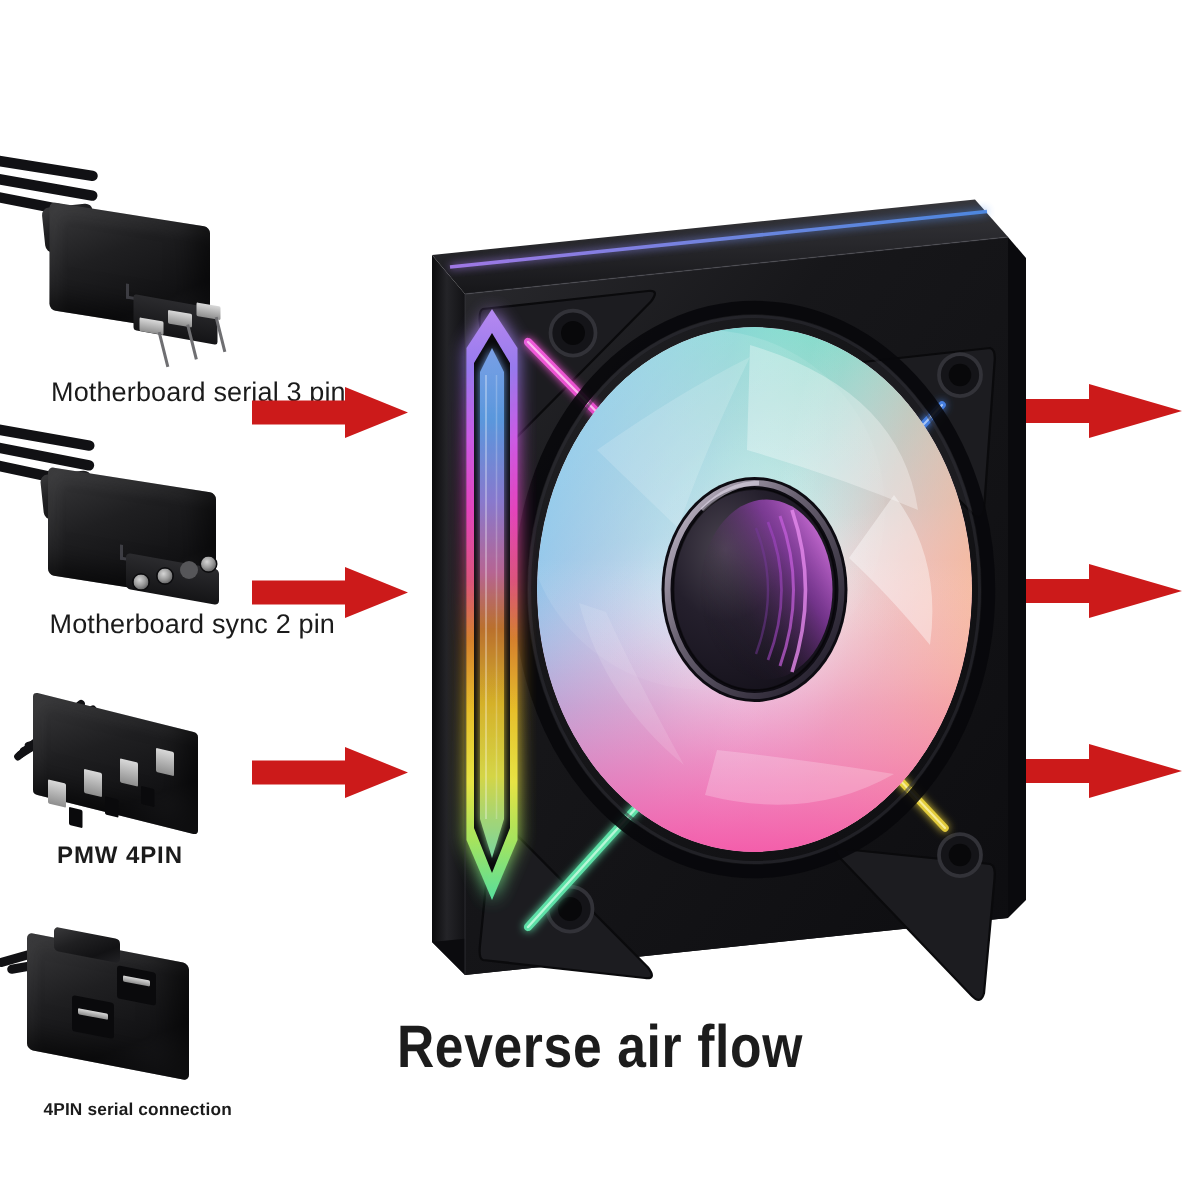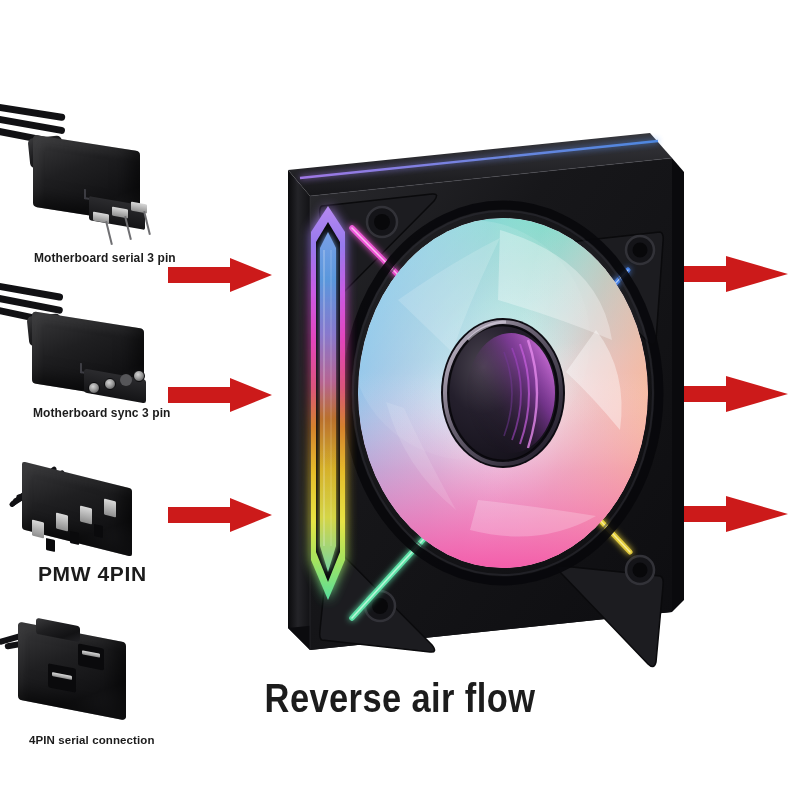--- a/index.html
+++ b/index.html
@@ -25,23 +25,23 @@
   
   .connector-group { position: absolute; }
 
   .conn-label {
     position: absolute;
     color: #1b1b1b;
     font-family: "Liberation Sans", sans-serif;
     white-space: nowrap;
     letter-spacing: .1px;
   }
-  .conn-label.small  { font-size: 12px; font-weight: 700; }
+  .conn-label.small  { font-size: 18px; font-weight: 400; }
   .conn-label.xsmall { font-size: 11.5px; font-weight: 600; }
-  .conn-label.big    { font-size: 21px;  font-weight: 600; letter-spacing: .6px; }
+  .conn-label.big    { font-size: 16px;  font-weight: 600; letter-spacing: .6px; }
 
   
   .plug-body {
     position: absolute;
     background: linear-gradient(150deg,#3a3a3c 0%,#1f1f21 38%,#121214 72%,#232326 100%);
     border-radius: 3px;
   }
   .plug-face {
     position: absolute;
     background: linear-gradient(180deg,#2b2b2e 0%,#141416 100%);
@@ -141,21 +141,21 @@
                 box-shadow: inset -10px -8px 18px rgba(0,0,0,.55), inset 6px 6px 10px rgba(255,255,255,.06);"></div>
     <div class="abs" style="left:80px; top:94px; width:12px; height:10px; transform:skewY(9deg);
                 border-left:2px solid #45454c; border-bottom:2px solid #45454c; opacity:.85;"></div>
 
     <div class="plug-face" style="left:84px; top:104px; width:62px; height:24px; transform:skewY(10deg); border-radius:3px;"></div>
     <div class="hole" style="left:88px;  top:112px; width:12px; height:12px;"></div>
     <div class="hole" style="left:104px; top:108px; width:12px; height:12px;"></div>
     <div class="abs" style="left:120px; top:104px; width:12px; height:12px; border-radius:50%; background:#565659;"></div>
     <div class="hole" style="left:133px; top:100px; width:12px; height:12px;"></div>
 
-    <div class="conn-label small" style="left:33px; top:136px;">Motherboard sync 3 pin</div>
+    <div class="conn-label small" style="left:33px; top:136px;">Motherboard sync 2 pin</div>
   </div>
 
   <div class="connector-group" style="left:0px; top:425px; width:175px; height:170px;">
     <div class="cable" style="left:-4px; top:40px; width:60px; height:5px; transform:rotate(-40deg); transform-origin:100% 50%;"></div>
     <div class="cable" style="left:2px;  top:44px; width:62px; height:5px; transform:rotate(-32deg); transform-origin:100% 50%;"></div>
     <div class="cable" style="left:8px;  top:48px; width:64px; height:5px; transform:rotate(-24deg); transform-origin:100% 50%;"></div>
     <div class="cable" style="left:14px; top:52px; width:66px; height:5px; transform:rotate(-16deg); transform-origin:100% 50%;"></div>
 
     <div class="plug-body" style="left:22px; top:50px; width:110px; height:68px; transform:skewY(14deg); border-radius:3px;
                 box-shadow: inset -10px -8px 18px rgba(0,0,0,.6), inset 5px 5px 9px rgba(255,255,255,.05);"></div>

